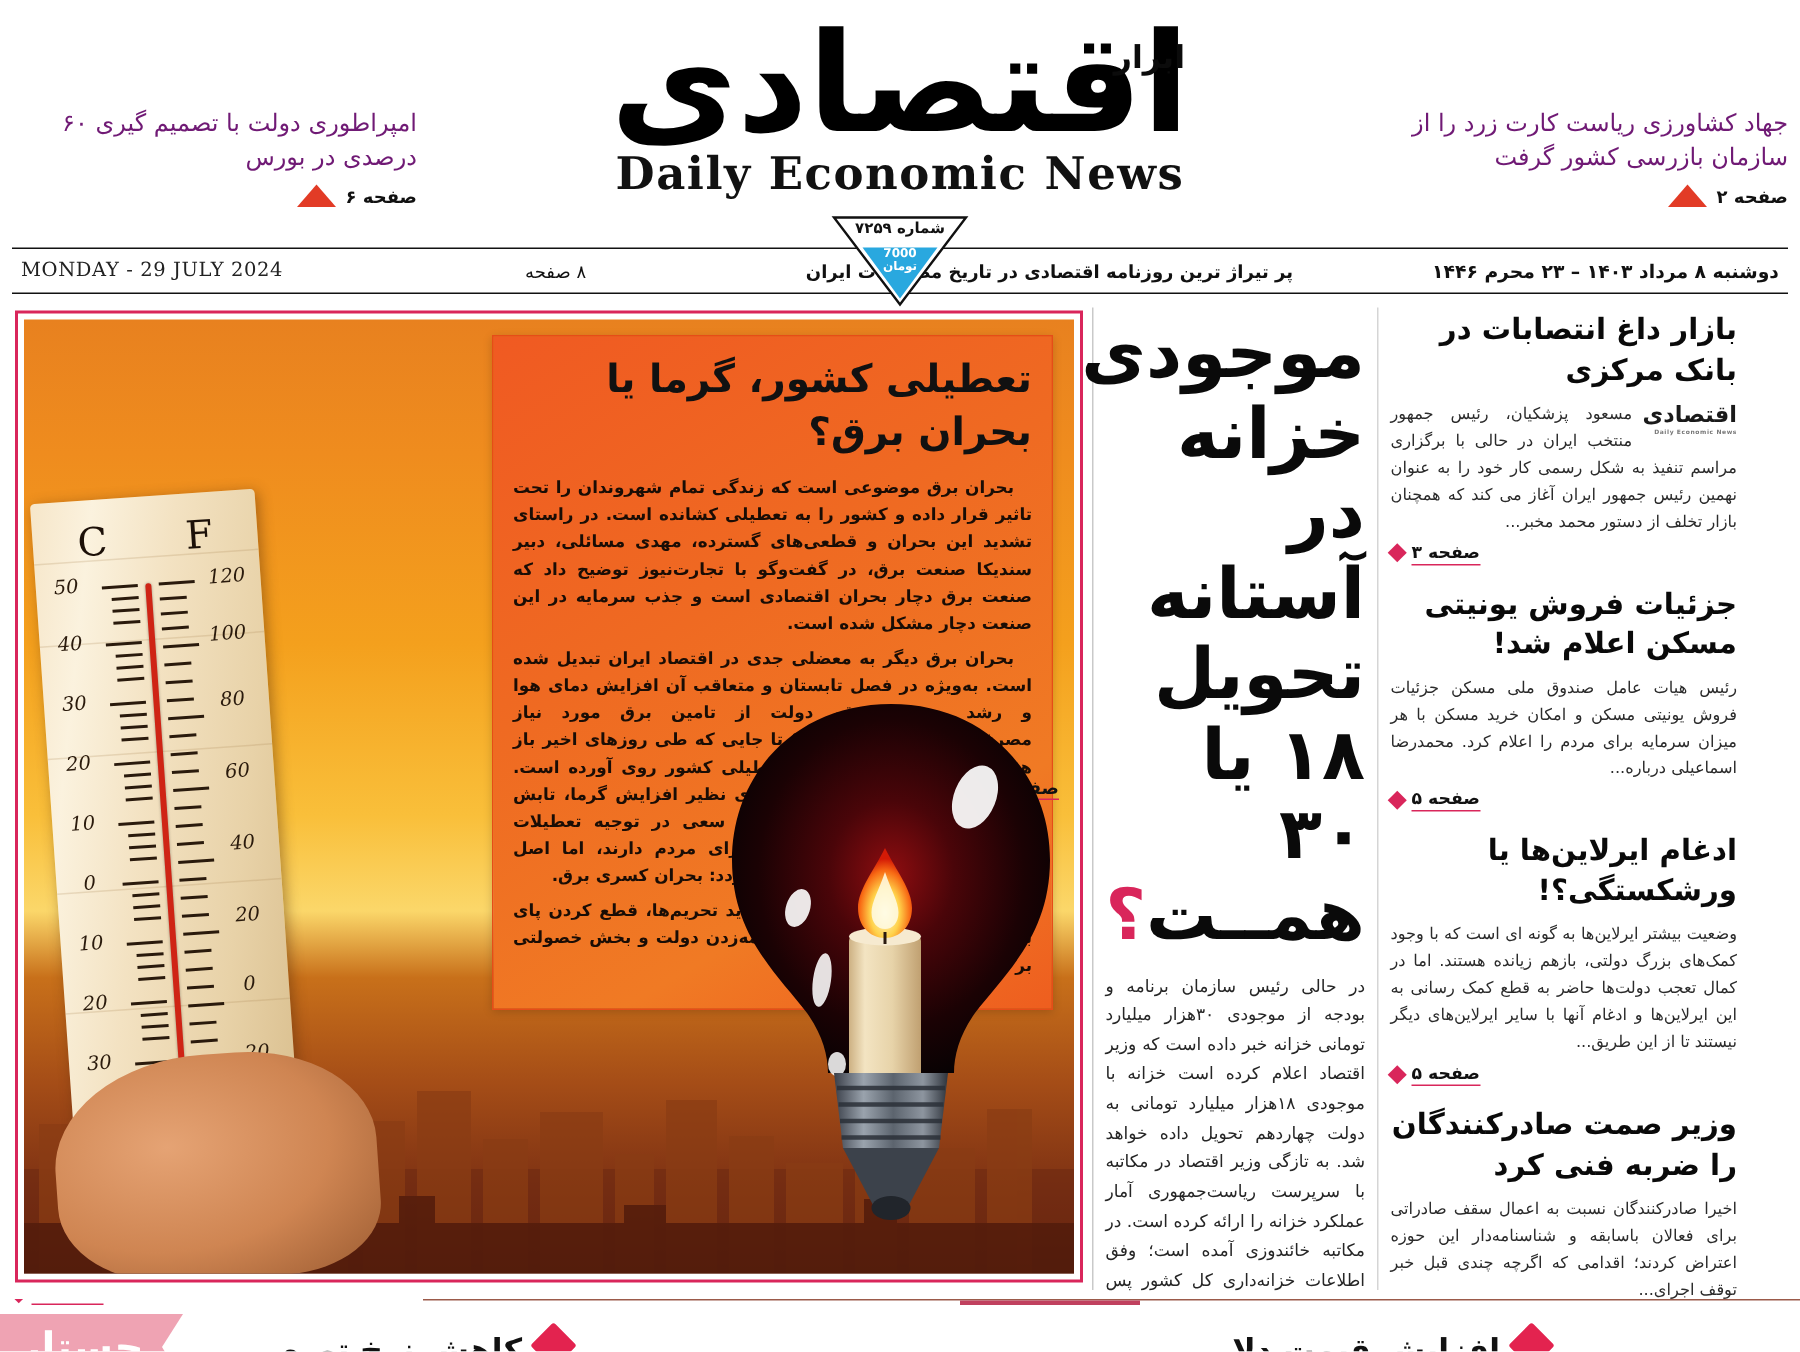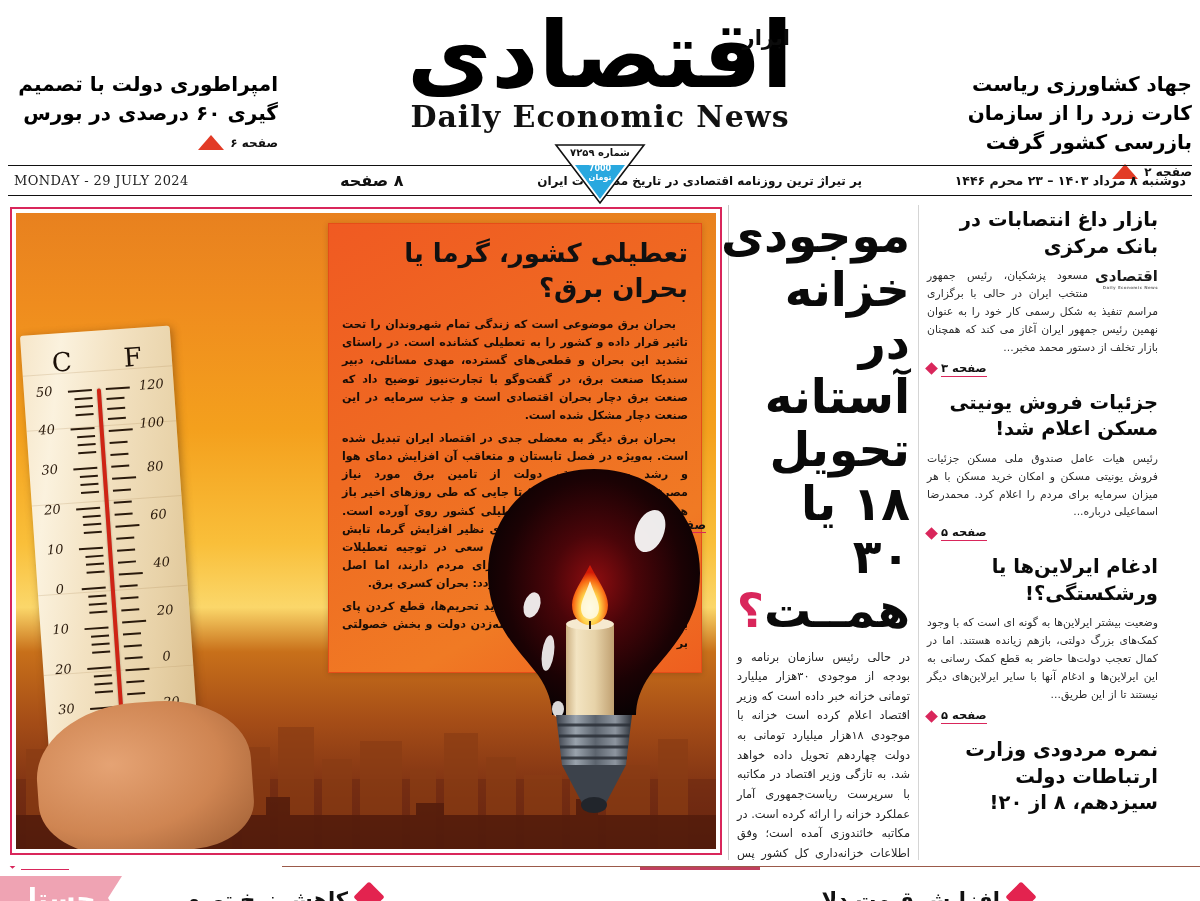--- a/index.html
+++ b/index.html
@@ -13,21 +13,21 @@
   }
   .page{position:relative;width:1200px;height:901px;background:#fff;}
 
   
   .masthead{position:relative;height:165px;width:1200px;}
 
   .teaser{position:absolute;top:70px;width:270px;}
   .teaser-left{left:8px;text-align:right;}
   .teaser-right{right:8px;text-align:right;}
   .teaser-title{
-    font-size:20px;font-weight:bold;color:#000000;line-height:1.45;
+    font-size:16px;font-weight:normal;color:#701a75;line-height:1.45;
     letter-spacing:-.2px;
   }
   .teaser-page{
     margin-top:7px;display:flex;align-items:center;gap:6px;
     justify-content:flex-end;flex-direction:row-reverse;
   }
   .tri-up{
     width:0;height:0;border-left:13px solid transparent;
     border-right:13px solid transparent;border-bottom:15px solid #e23b26;
   }
@@ -75,21 +75,21 @@
     border-top:1.5px solid #111;border-bottom:1.5px solid #111;
     display:flex;align-items:center;
   }
   .datebar .d-en{
     position:absolute;left:6px;font-size:13px;color:#222;
     font-family:"DejaVu Serif","Liberation Serif",serif;direction:ltr;
     letter-spacing:.4px;
   }
   .datebar .d-fa{position:absolute;right:6px;font-size:12.5px;color:#111;font-weight:bold;}
   .datebar .d-slogan{position:absolute;right:330px;font-size:12px;color:#111;font-weight:bold;}
-  .datebar .d-pages{position:absolute;left:332px;font-size:16px;color:#111;font-weight:bold;}
+  .datebar .d-pages{position:absolute;left:342px;font-size:12px;color:#111;font-weight:normal;}
 
   
   .content{
     position:absolute;top:205px;left:0;width:1200px;height:660px;
     display:flex;flex-direction:row-reverse;
   }
 
   
   .main-col{
     width:728px;height:655px;position:relative;box-sizing:border-box;
@@ -555,20 +555,28 @@
 
       <div class="side-item">
         <h3>ادغام ایرلاین‌ها یا ورشکستگی؟!</h3>
         <p>وضعیت بیشتر ایرلاین‌ها به گونه ای است که با وجود کمک‌های بزرگ دولتی، بازهم زیانده هستند. اما در کمال تعجب دولت‌ها حاضر به قطع کمک رسانی به این ایرلاین‌ها و ادغام آنها با سایر ایرلاین‌های دیگر نیستند تا از این طریق...</p>
         <div class="pg-ref">
           <span class="diamond"></span>
           <span class="pagenum">صفحه ۵</span>
         </div>
       </div>
 
+      <div class="side-item">
+        <h3>وزیر صمت صادرکنندگان را ضربه فنی کرد</h3>
+        <p>اخیرا صادرکنندگان نسبت به اعمال سقف صادراتی برای فعالان باسابقه و شناسنامه‌دار این حوزه اعتراض کردند؛ اقدامی که اگرچه چندی قبل خبر توقف اجرای...</p>
+        <div class="pg-ref">
+          <span class="diamond"></span>
+          <span class="pagenum">صفحه ۸</span>
+        </div>
+      </div>
 
       <div class="side-item">
         <h3>نمره مردودی وزارت ارتباطات دولت سیزدهم، ۸ از ۲۰!</h3>
 
       </div>
 
     </div>
   </div>
 
   <div class="bottomstrip">

